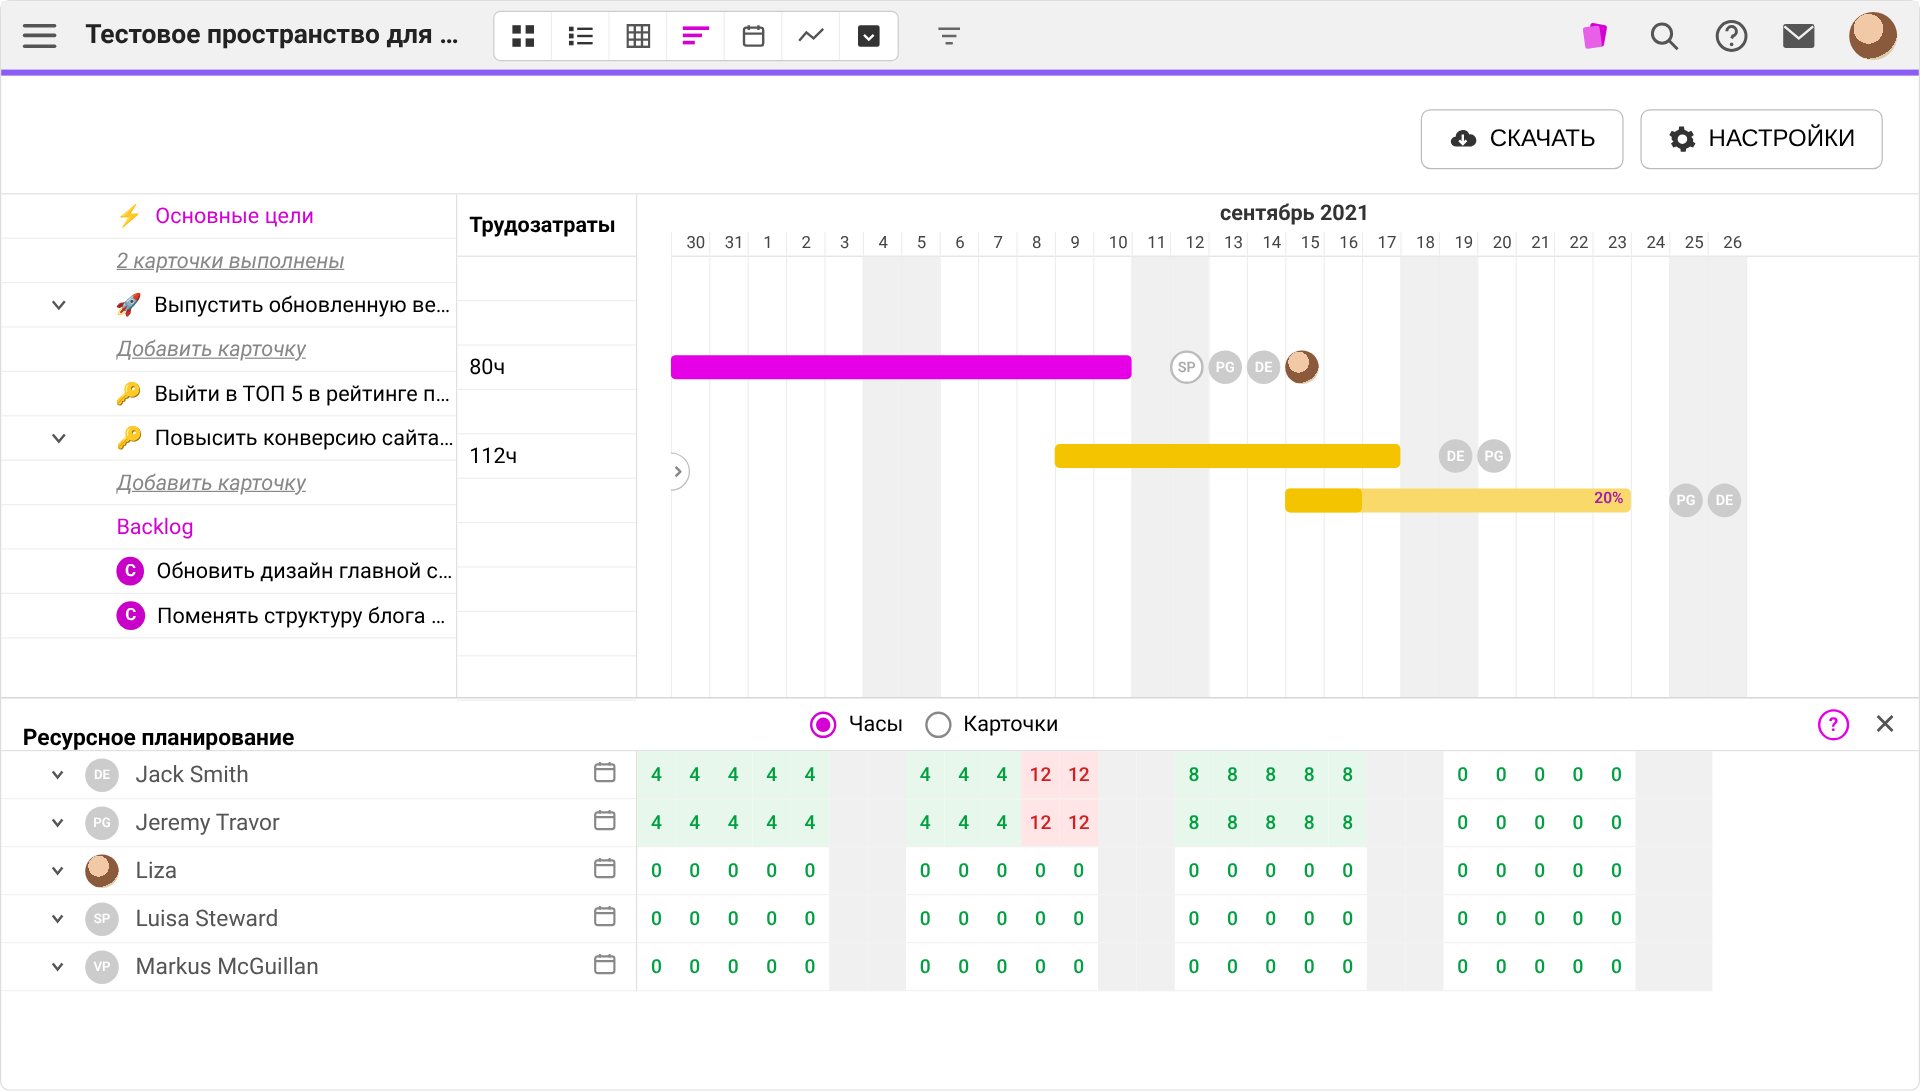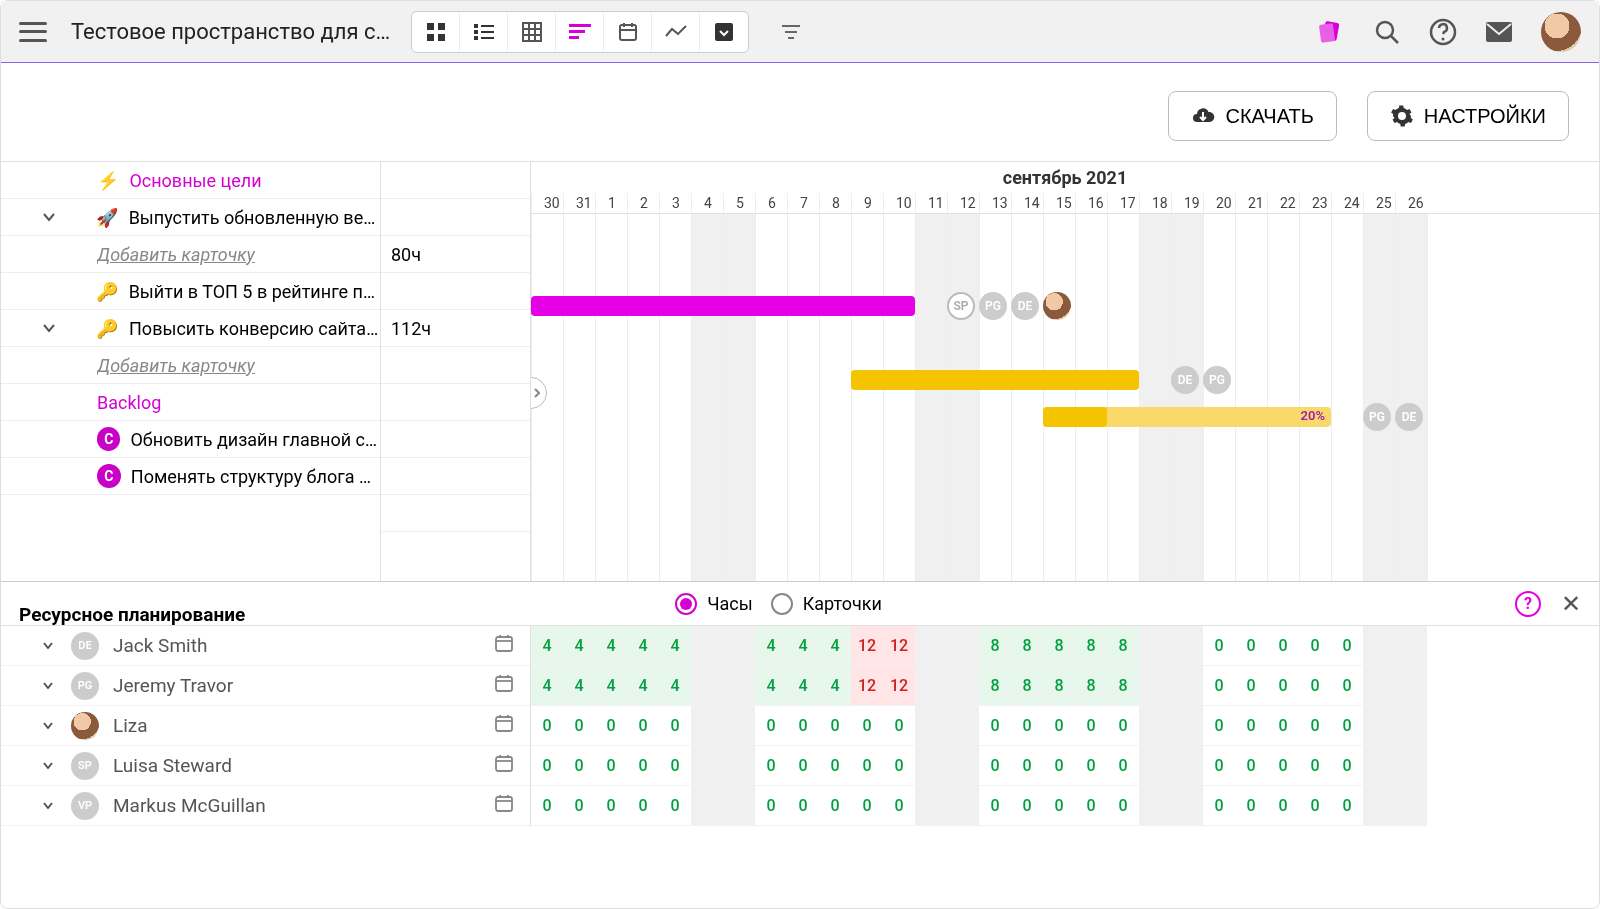--- a/index.html
+++ b/index.html
@@ -1,43 +1,43 @@
 <!DOCTYPE html>
 <html><head>
 <meta charset="utf-8">
 <style>
 * { box-sizing: border-box; margin: 0; padding: 0; }
 html, body { width: 1600px; height: 909px; font-family: -apple-system, BlinkMacSystemFont, "Segoe UI", Roboto, Arial, sans-serif; background: #fff; overflow: hidden; }
 .app { display: flex; flex-direction: column; width: 100%; height: 100%; border: 1px solid #ddd; border-radius: 8px; }
 
 
-.topbar { display: flex; align-items: center; height: 62px; padding: 0 18px; background: #f1f1f1; border-bottom: 1px solid #8b5cf6; }
+.topbar { display: flex; align-items: center; height: 62px; padding: 0 18px; background: #f1f1f1; border-bottom: 5px solid #8b5cf6; font-weight: bold; }
 .hamburger { width: 28px; height: 20px; display: flex; flex-direction: column; justify-content: space-between; cursor: pointer; margin-right: 24px; }
 .hamburger span { height: 3px; background: #555; border-radius: 2px; }
 .space-title { font-size: 22px; color: #222; white-space: nowrap; overflow: hidden; text-overflow: ellipsis; width: 320px; margin-right: 20px; }
 .view-switch { display: flex; gap: 0; border: 1px solid #ccc; border-radius: 6px; background: #fff; overflow: hidden; margin-right: 20px; }
 .view-switch .vs { width: 48px; height: 40px; display: flex; align-items: center; justify-content: center; cursor: pointer; border-right: 1px solid #eee; }
 .view-switch .vs:last-child { border-right: none; }
 .view-switch .vs.active .gline { background: #d400d4; }
 .filter-btn { width: 44px; height: 40px; display: flex; align-items: center; justify-content: center; cursor: pointer; }
 .spacer { flex: 1; }
 .topbar-right { display: flex; align-items: center; gap: 28px; }
 .topbar-right .ticon { width: 28px; height: 28px; display: flex; align-items: center; justify-content: center; cursor: pointer; }
 .avatar { width: 40px; height: 40px; border-radius: 50%; background: radial-gradient(circle at 40% 35%, #f2c9a7 0 35%, #8b5a3c 35% 70%, #dca 70%); cursor: pointer; }
 
 
-.actionbar { display: flex; justify-content: flex-end; align-items: center; gap: 30px; padding: 28px 30px 20px; }
+.actionbar { display: flex; justify-content: flex-end; align-items: center; gap: 14px; padding: 28px 30px 20px; }
 .btn { display: flex; align-items: center; gap: 10px; padding: 12px 22px; border: 1px solid #bbb; border-radius: 8px; background: #fff; font-size: 20px; font-weight: 500; cursor: pointer; }
 .btn svg { width: 24px; height: 24px; }
 
 
 .gantt { display: flex; border-top: 1px solid #e0e0e0; height: 420px; }
 .left-col { width: 380px; flex-shrink: 0; border-right: 1px solid #e0e0e0; }
 .effort-col { width: 150px; flex-shrink: 0; border-right: 1px solid #e0e0e0; }
-.timeline { flex: 1; position: relative; overflow: hidden; }
+.timeline { flex: 1; position: relative; overflow: hidden; margin-left: 28px; }
 
 .thead { border-bottom: 1px solid #e0e0e0; font-weight: 700; font-size: 18px; }
 .left-col .thead { height: 52px; display: flex; align-items: center; padding-left: 86px; }
 .effort-col .thead { height: 52px; display: flex; align-items: center; padding-left: 10px; }
 
 .row { height: 37px; display: flex; align-items: center; border-bottom: 1px solid #eee; font-size: 18px; }
 .left-col .row { padding-left: 38px; gap: 10px; white-space: nowrap; overflow: hidden; }
 .left-col .row .txt { overflow: hidden; text-overflow: ellipsis; }
 .effort-col .row { padding-left: 10px; }
 .chev { width: 20px; height: 20px; cursor: pointer; display: flex; align-items: center; justify-content: center; }
@@ -224,20 +224,24 @@
 
   <div class="gantt">
     <div class="left-col">
       <div id="gantt-rows-left">
           <div class="row">
             <span class="indent"></span>
             <span>⚡</span>
             <span class="txt section-hdr">Основные цели</span>
           </div>
           <div class="row">
+            <span class="indent"></span>
+            <span class="txt done-link">2 карточки выполнены</span>
+          </div>
+          <div class="row">
             <span class="chev">
               <svg width="14" height="10" stroke-width="2" fill="none">
                 <polyline points="2,2 7,8 12,2"></polyline>
               </svg>
             </span>
             <span style="width:18px"></span>
             <span>🚀</span>
             <span class="txt">Выпустить обновленную вер…</span>
           </div>
           <div class="row">
@@ -274,20 +278,21 @@
             <span class="txt">Обновить дизайн главной ст…</span>
           </div>
           <div class="row">
             <span class="indent"></span>
             <span class="badge-c">C</span>
             <span class="txt">Поменять структуру блога 🔥</span>
           </div>
         </div>
     </div>
     <div class="effort-col">
+      <div class="thead">Трудозатраты</div>
       <div id="gantt-rows-effort">
           <div class="row"></div>
           <div class="row"></div>
           <div class="row">80ч</div>
           <div class="row"></div>
           <div class="row">112ч</div>
           <div class="row"></div>
           <div class="row"></div>
           <div class="row"></div>
           <div class="row"></div>

